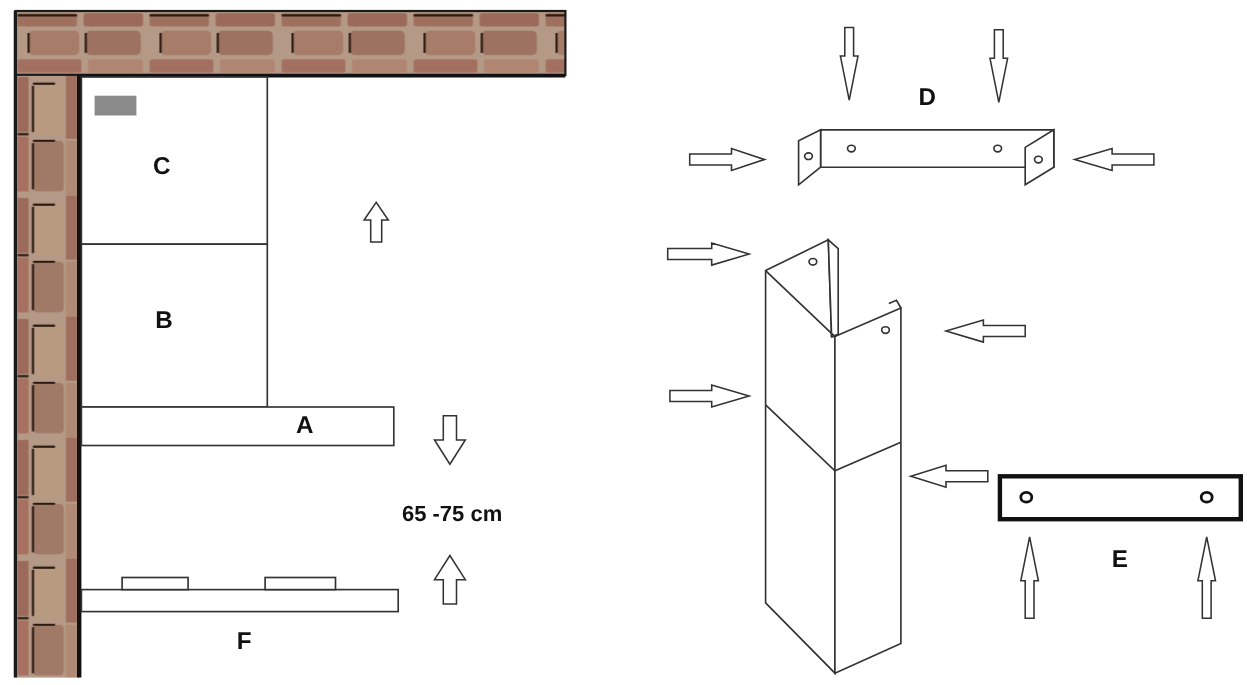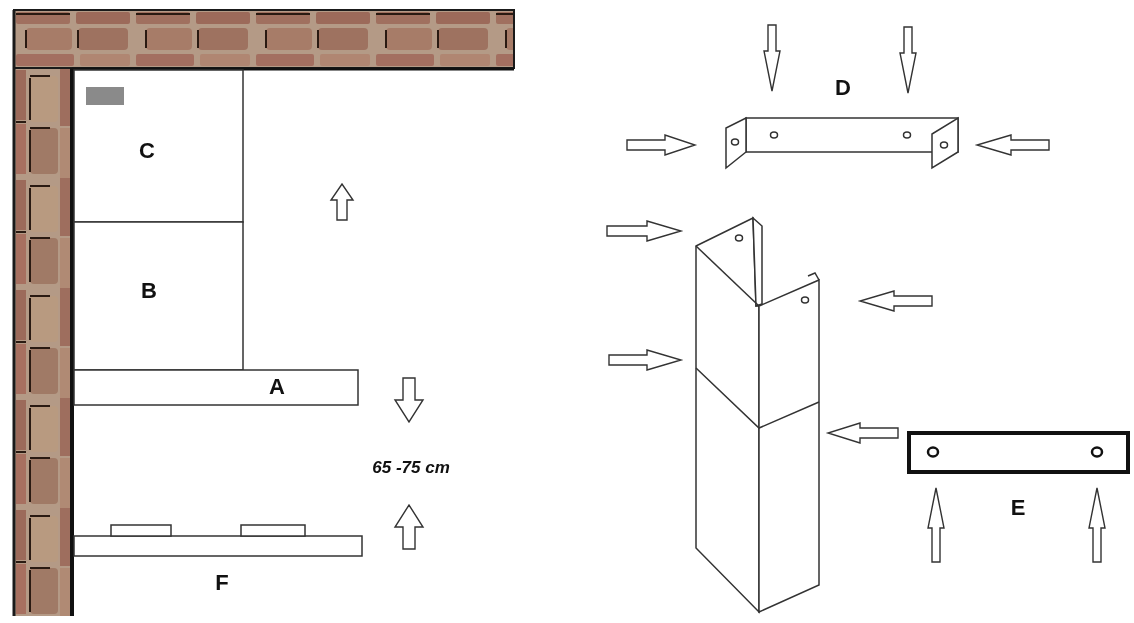--- a/index.html
+++ b/index.html
@@ -2,21 +2,21 @@
 <html><head>
 <meta charset="utf-8">
 <style>
   html, body { margin: 0; padding: 0; background: #ffffff; }
   body { width: 1134px; height: 623px; position: relative; overflow: hidden;
          font-family: "Liberation Sans", sans-serif; }
   svg { position: absolute; left: 0; top: 0; }
   .lbl { position: absolute; font-family: "Liberation Sans", sans-serif;
          font-weight: bold; color: #111; transform: translate(-50%, -50%); white-space: nowrap; }
   .big { font-size: 22px; }
-  .dim { font-size: 17px; font-style: italic; }
+  .dim { font-size: 20px; }
 </style>
 </head>
 <body>
 
 <svg width="1134" height="623" viewBox="0 0 1134 623">
   <defs>
     <pattern id="bricksH" x="14" y="10" width="120" height="58" patternUnits="userSpaceOnUse">
       <rect width="120" height="58" fill="#b49a86"></rect>
       <rect x="2" y="2" width="54" height="12" rx="2" fill="#a0705f"></rect>
       <rect x="62" y="2" width="54" height="12" rx="2" fill="#9c6a5a"></rect>

